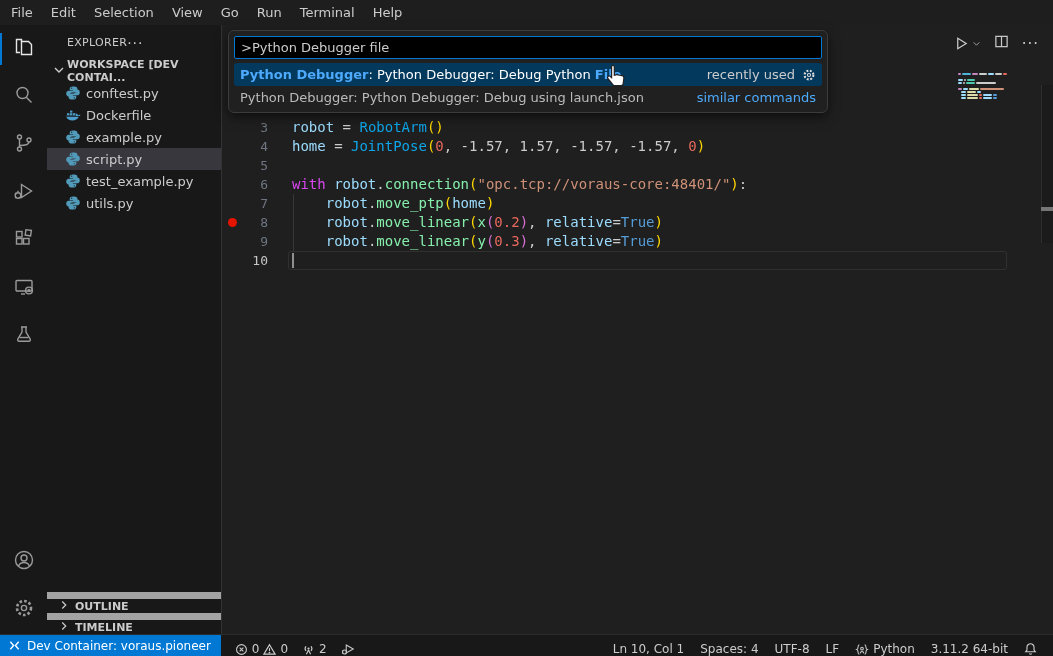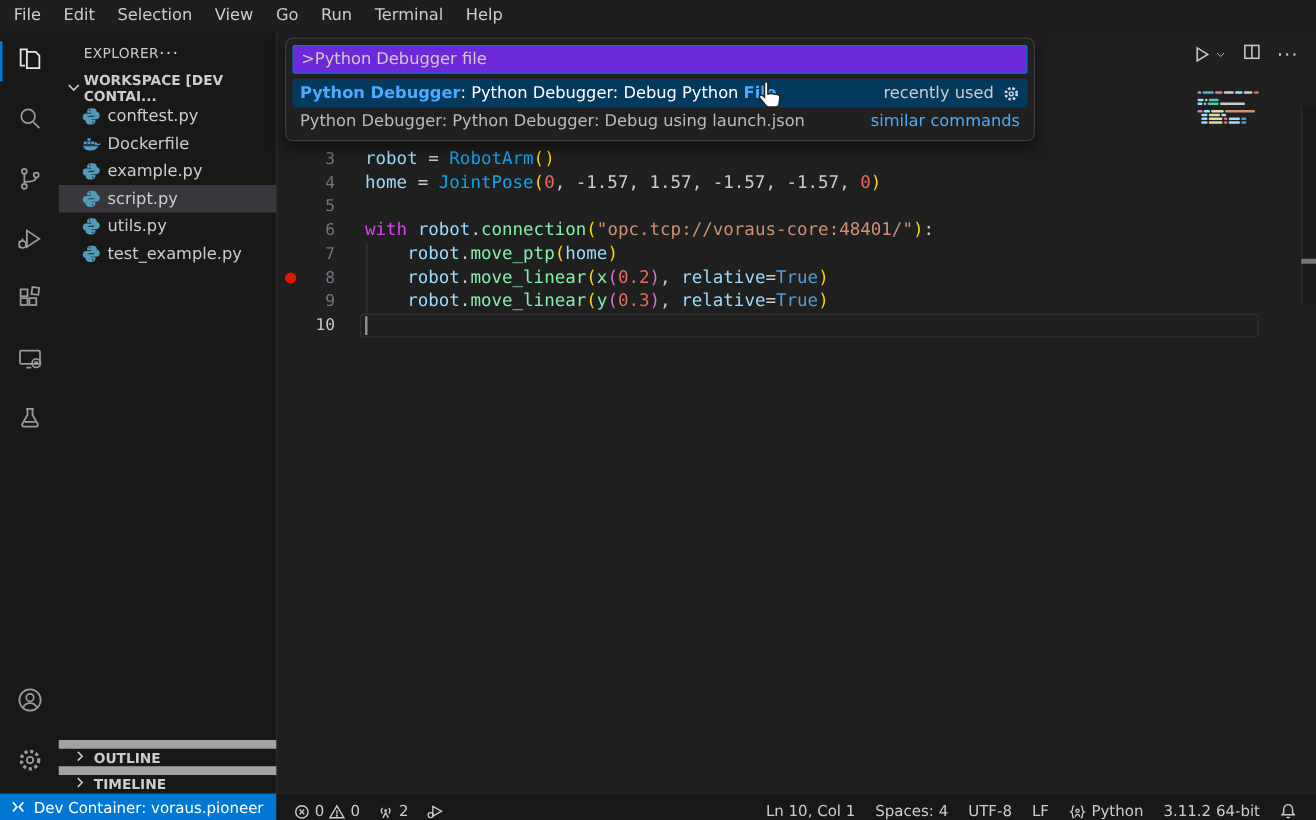--- a/index.html
+++ b/index.html
@@ -63,21 +63,21 @@
   .mm-seg { height:2px; margin-right:1px; border-radius:1px; }
 
   .overview-ruler { position:absolute; right:0; top:60px; width:12px; height:158px;
     border-left:1px solid #2e2e2e; background:#1b1b1b; }
   .ov-cursor { position:absolute; right:0; top:182px; width:12px; height:4px; background:#767676; }
 
   
   .palette { position:absolute; left:228px; top:30px; width:600px; background:#202020;
     border:1px solid #3c3c3c; border-radius:6px; box-shadow:0 4px 12px rgba(0,0,0,.55);
     padding:5px 5px 3px 5px; z-index:10; }
-  .palette-input { width:100%; height:23px; background:#6d28d9; border:1px solid #0078d4; border-radius:2px;
+  .palette-input { width:100%; height:23px; background:#000000; border:1px solid #0078d4; border-radius:2px;
     color:#cccccc; font-size:13px; font-family:"DejaVu Sans","Liberation Sans",sans-serif; padding:0 6px; outline:none; }
   .palette-rows { margin-top:4px; }
   .p-row { height:23px; display:flex; align-items:center; padding:0 6px; font-size:13px; color:#bbbbbb; border-radius:3px; }
   .p-row.selected { background:#04395e; color:#ffffff; }
   .p-row .grow { flex:1; white-space:nowrap; overflow:hidden; }
   .hl { color:#4daafc; font-weight:bold; }
   .meta { color:#cccccc; margin-left:10px; white-space:nowrap; }
   .meta.link { color:#4daafc; }
   .p-row svg.gear { stroke:#dddddd; fill:none; margin-left:7px; }
 
@@ -229,27 +229,27 @@
       <div class="file-row selected">
         <span class="icon"><svg width="16" height="16" viewBox="0 0 16 16">
               <use href="#icon-python"></use>
             </svg></span>
         <span>script.py</span>
       </div>
       <div class="file-row">
         <span class="icon"><svg width="16" height="16" viewBox="0 0 16 16">
               <use href="#icon-python"></use>
             </svg></span>
+        <span>test_example.py</span>
+      </div>
+      <div class="file-row">
+        <span class="icon"><svg width="16" height="16" viewBox="0 0 16 16">
+              <use href="#icon-python"></use>
+            </svg></span>
         <span>utils.py</span>
-      </div>
-      <div class="file-row">
-        <span class="icon"><svg width="16" height="16" viewBox="0 0 16 16">
-              <use href="#icon-python"></use>
-            </svg></span>
-        <span>test_example.py</span>
       </div>
     </div>
     <div class="sb-bottom">
       <div class="sb-section">
         <span><svg width="14" height="14" viewBox="0 0 16 16">
               <path d="M6 4l4 4-4 4"></path>
             </svg></span>
         <span>OUTLINE</span>
       </div>
       <div class="sb-section">

